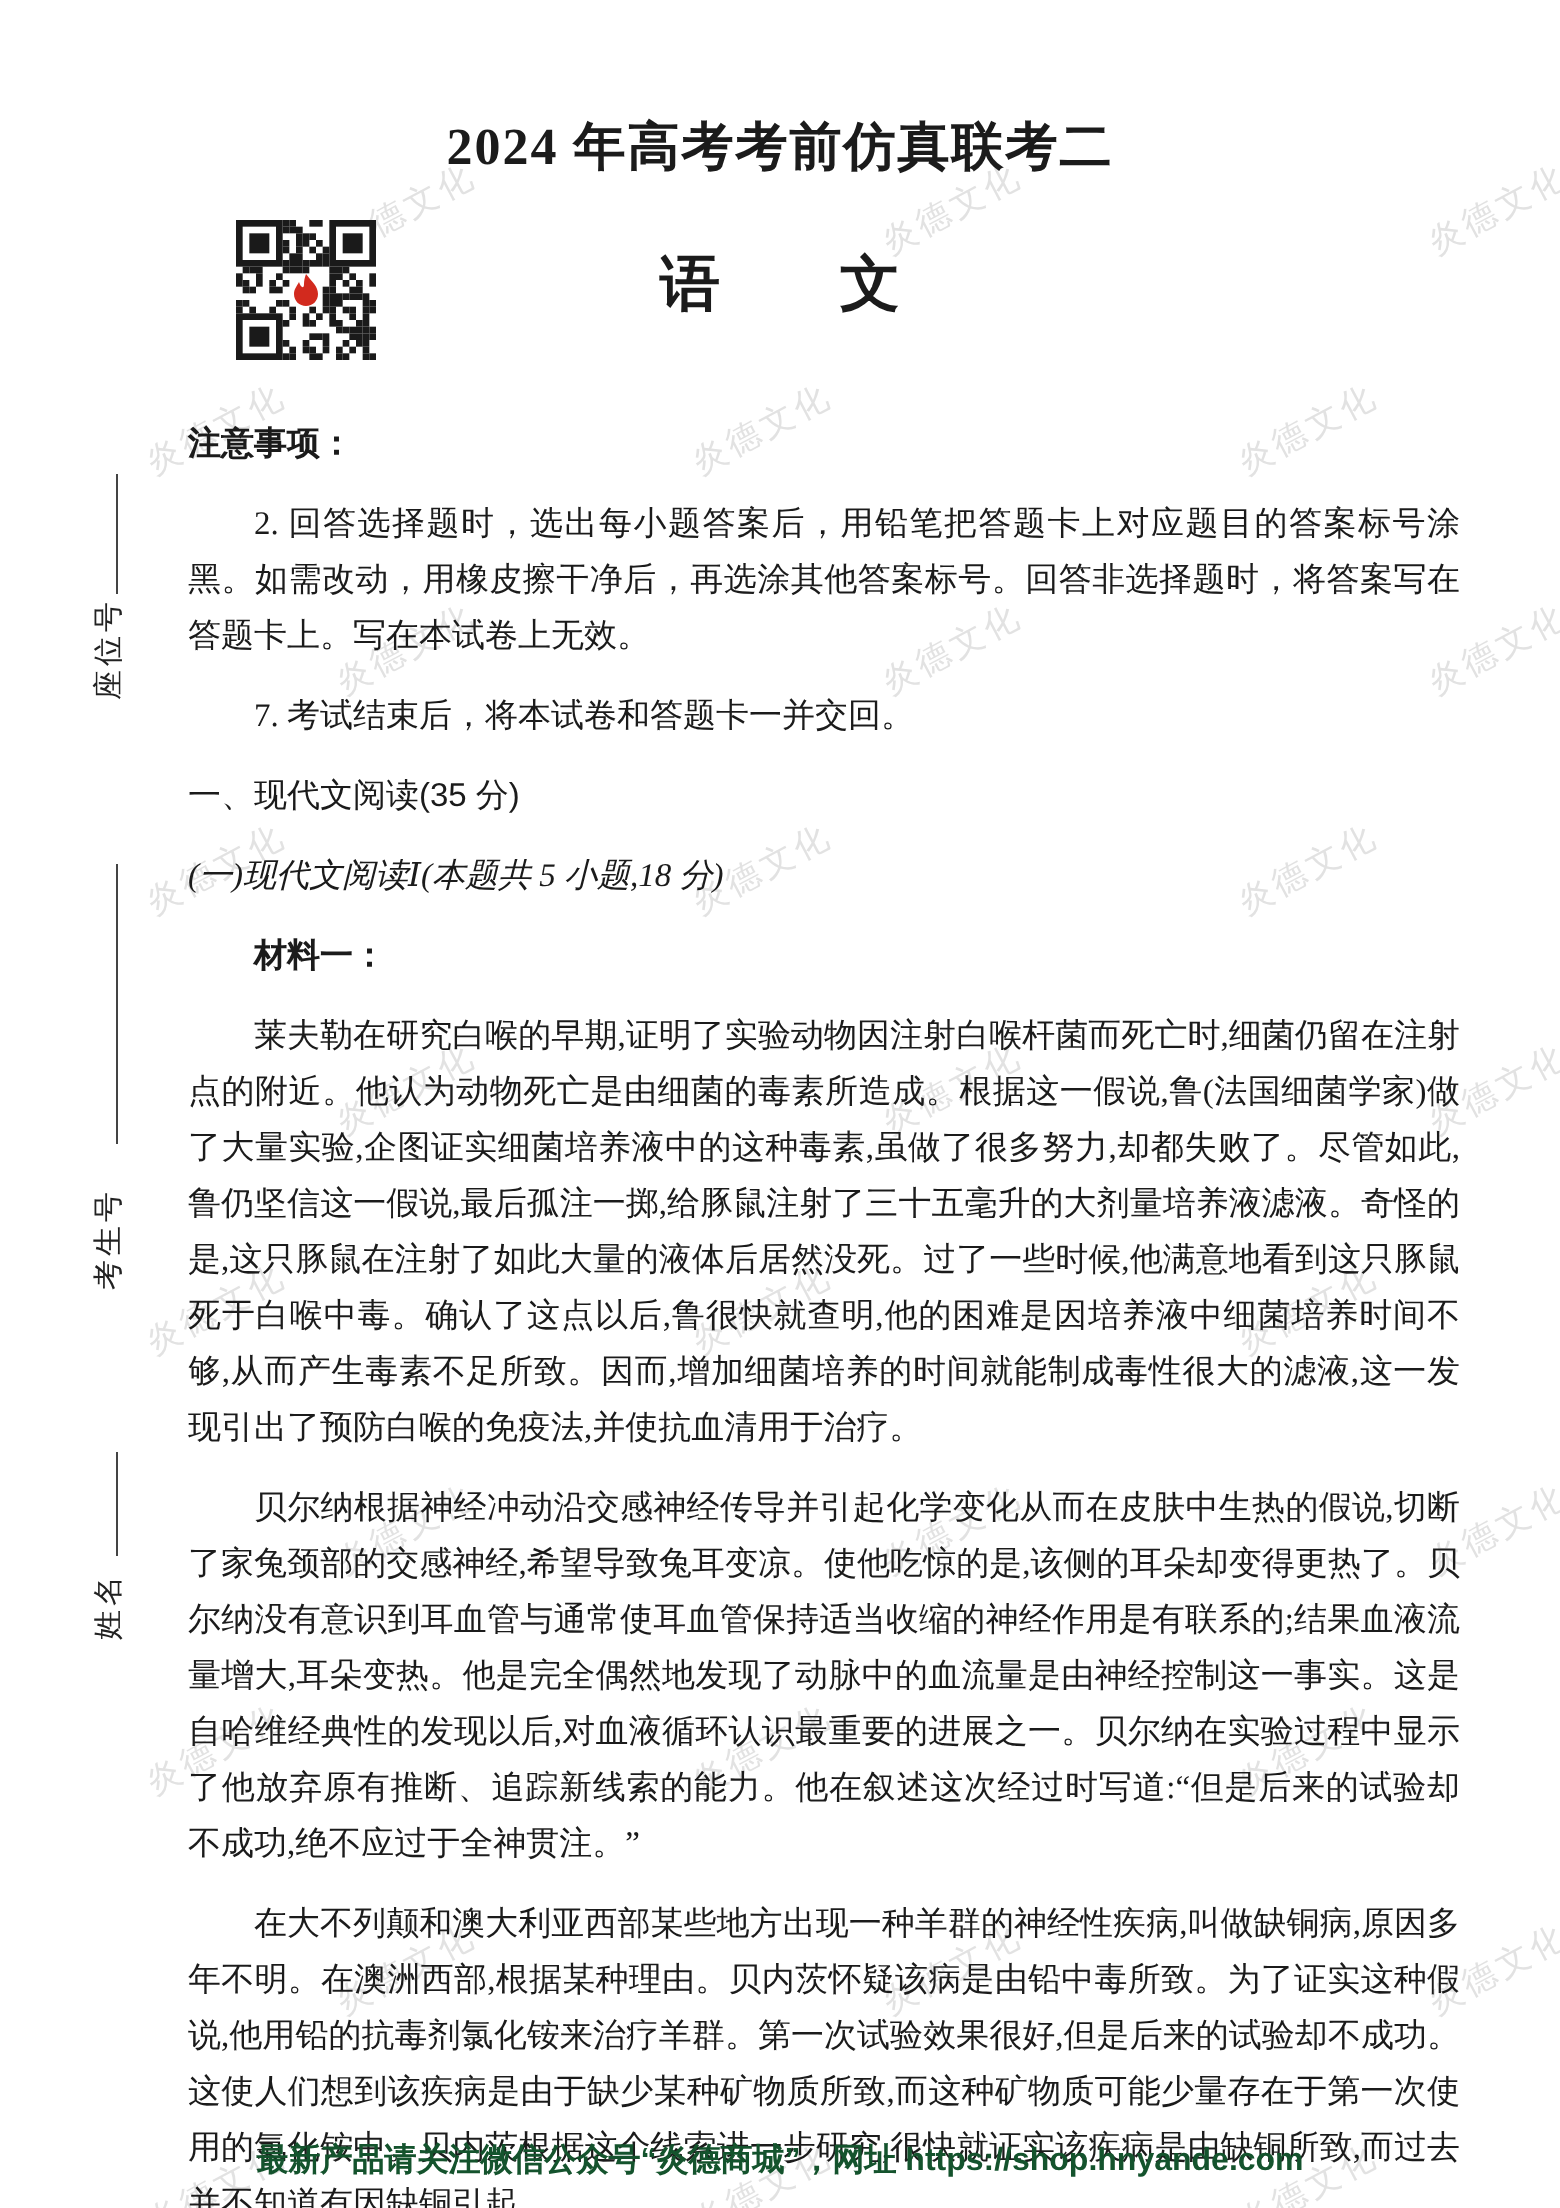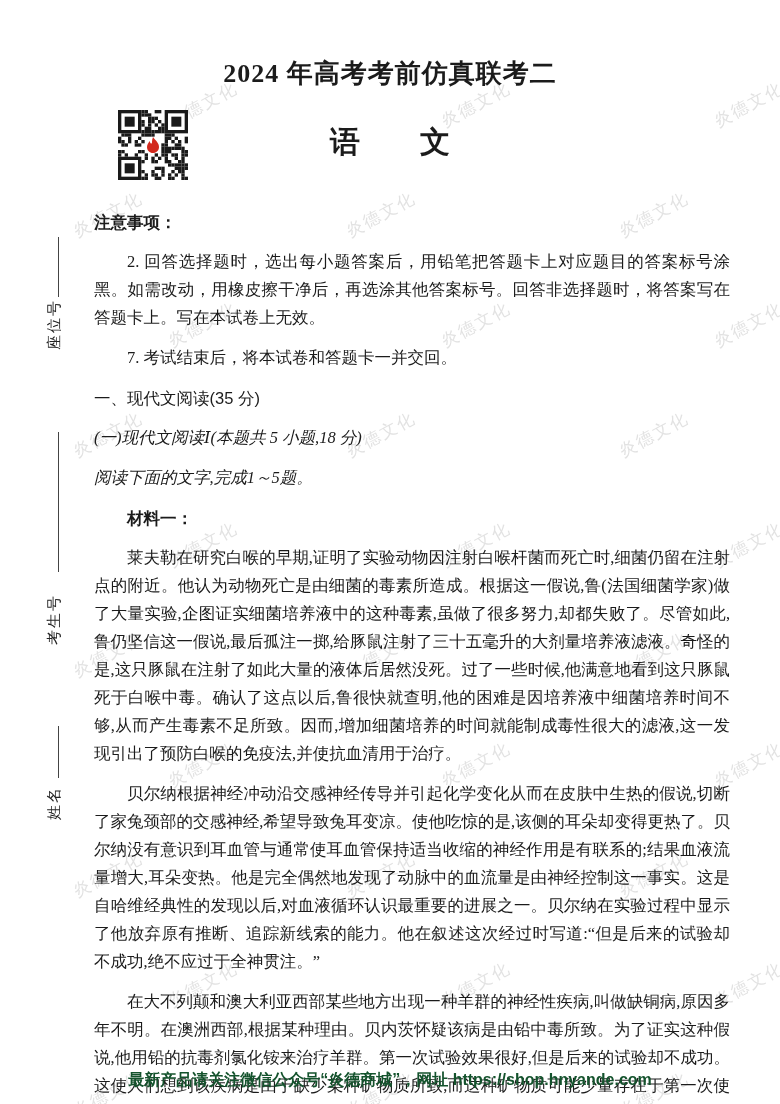--- a/index.html
+++ b/index.html
@@ -296,21 +296,20 @@
     </div>
   </div>
 
   <div class="content">
     <p class="notice-heading">注意事项：</p>
     <p class="notice-item">2. 回答选择题时，选出每小题答案后，用铅笔把答题卡上对应题目的答案标号涂黑。如需改动，用橡皮擦干净后，再选涂其他答案标号。回答非选择题时，将答案写在答题卡上。写在本试卷上无效。</p>
     <p class="notice-item">7. 考试结束后，将本试卷和答题卡一并交回。</p>
 
     <p class="part-heading">一、现代文阅读(35 分)</p>
     <p class="sub-heading">(一)现代文阅读Ⅰ(本题共 5 小题,18 分)</p>
-    <p class="instruction">阅读下面的文字,完成1～5题。</p>
     <p class="material-label">材料一：</p>
 
     <p class="body-par">莱夫勒在研究白喉的早期,证明了实验动物因注射白喉杆菌而死亡时,细菌仍留在注射点的附近。他认为动物死亡是由细菌的毒素所造成。根据这一假说,鲁(法国细菌学家)做了大量实验,企图证实细菌培养液中的这种毒素,虽做了很多努力,却都失败了。尽管如此,鲁仍坚信这一假说,最后孤注一掷,给豚鼠注射了三十五毫升的大剂量培养液滤液。奇怪的是,这只豚鼠在注射了如此大量的液体后居然没死。过了一些时候,他满意地看到这只豚鼠死于白喉中毒。确认了这点以后,鲁很快就查明,他的困难是因培养液中细菌培养时间不够,从而产生毒素不足所致。因而,增加细菌培养的时间就能制成毒性很大的滤液,这一发现引出了预防白喉的免疫法,并使抗血清用于治疗。</p>
     <p class="body-par">贝尔纳根据神经冲动沿交感神经传导并引起化学变化从而在皮肤中生热的假说,切断了家兔颈部的交感神经,希望导致兔耳变凉。使他吃惊的是,该侧的耳朵却变得更热了。贝尔纳没有意识到耳血管与通常使耳血管保持适当收缩的神经作用是有联系的;结果血液流量增大,耳朵变热。他是完全偶然地发现了动脉中的血流量是由神经控制这一事实。这是自哈维经典性的发现以后,对血液循环认识最重要的进展之一。贝尔纳在实验过程中显示了他放弃原有推断、追踪新线索的能力。他在叙述这次经过时写道:“但是后来的试验却不成功,绝不应过于全神贯注。”</p>
     <p class="body-par">在大不列颠和澳大利亚西部某些地方出现一种羊群的神经性疾病,叫做缺铜病,原因多年不明。在澳洲西部,根据某种理由。贝内茨怀疑该病是由铅中毒所致。为了证实这种假说,他用铅的抗毒剂氯化铵来治疗羊群。第一次试验效果很好,但是后来的试验却不成功。这使人们想到该疾病是由于缺少某种矿物质所致,而这种矿物质可能少量存在于第一次使用的氯化铵中。贝内茨根据这个线索进一步研究,很快就证实该疾病是由缺铜所致,而过去并不知道有因缺铜引起</p>
   </div>
 
   <div class="promo">最新产品请关注微信公众号“炎德商城”，网址 https://shop.hnyande.com</div>
 
 </div>

